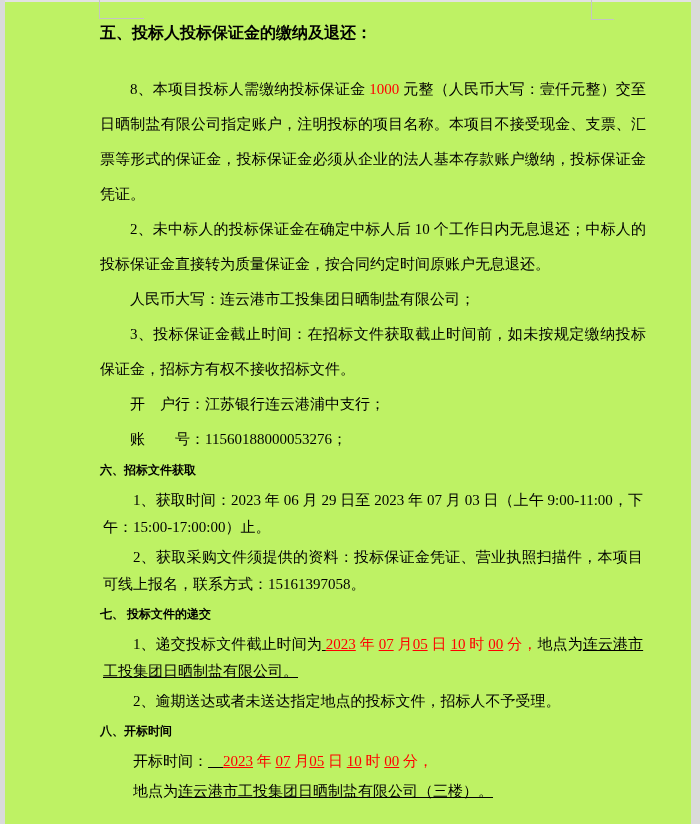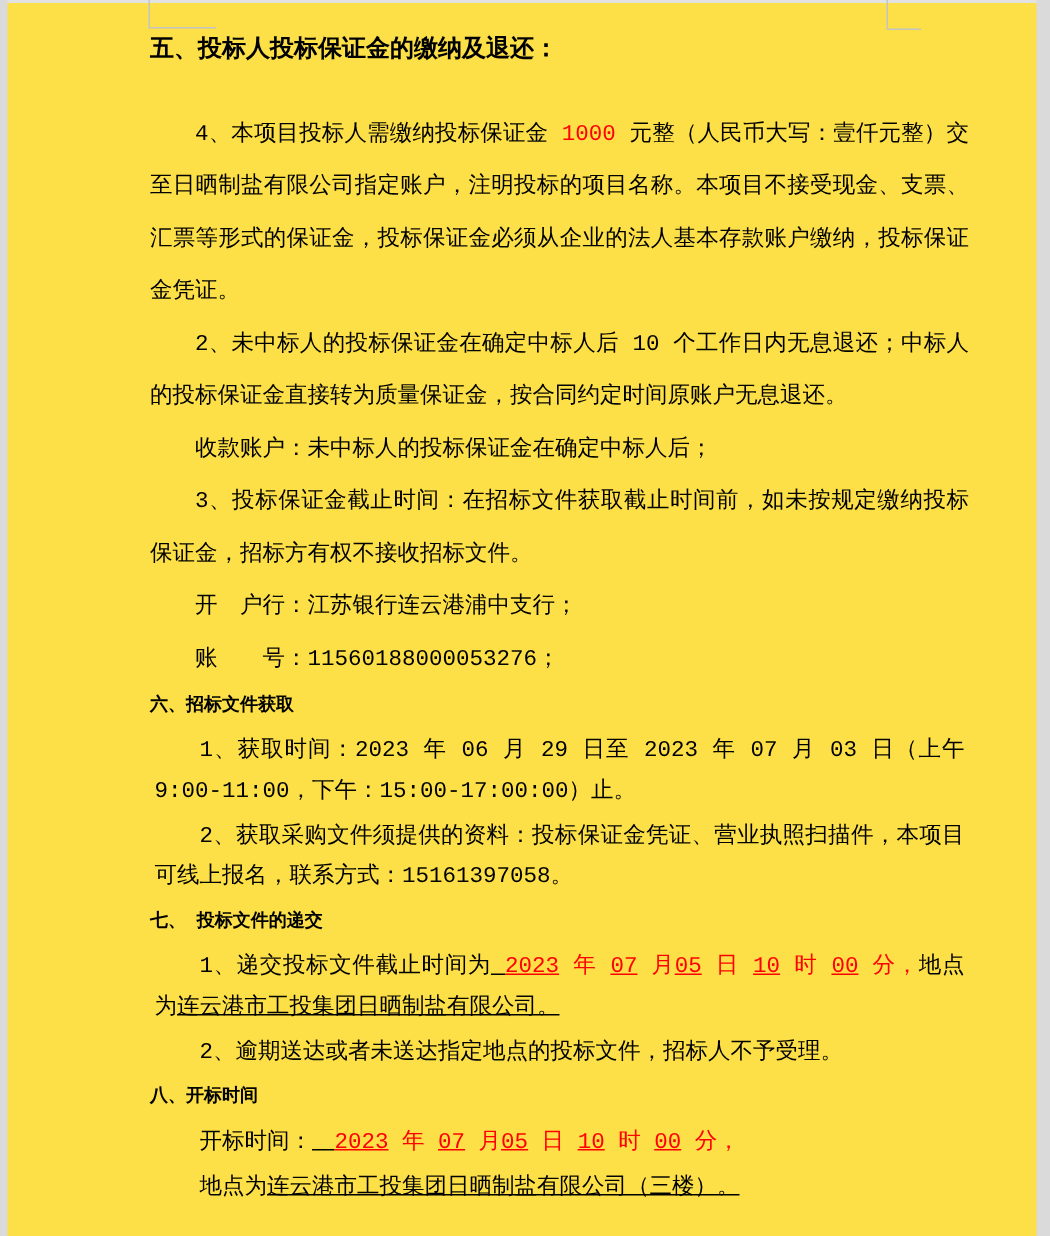--- a/index.html
+++ b/index.html
@@ -1,17 +1,17 @@
 <!DOCTYPE html>
 <html><head>
 <meta charset="utf-8">
 <style>
   html,body{margin:0;padding:0;}
   body{width:700px;height:824px;background:#ffffff;font-family:"Liberation Serif","DejaVu Serif",serif;}
-  .screen{position:relative;width:700px;height:824px;background:#fde047;overflow:hidden;font-family:Liberation Mono, monospace;}
+  .screen{position:relative;width:700px;height:824px;background:#bef264;overflow:hidden;}
   .edge-left{position:absolute;left:0;top:0;width:5px;height:824px;background:#dadada;}
   .edge-right{position:absolute;right:0;top:0;width:9px;height:824px;background:#dadada;}
   .edge-top{position:absolute;left:0;top:0;width:700px;height:2px;background:#e2e2e2;}
   .crop{position:absolute;background:transparent;}
   .crop-v{width:1px;background:#c4c4c4;}
   .crop-h{height:1px;background:#c4c4c4;}
   .content{position:absolute;left:100px;top:22px;width:546px;color:#000;font-size:15px;}
   .hd{font-size:16px;font-weight:bold;line-height:22px;margin:0;}
   .hd27{font-size:12px;font-weight:bold;line-height:27px;margin:0;}
   .p35{line-height:35px;margin:0;text-align:justify;}
@@ -35,25 +35,25 @@
 
   <div class="crop crop-v" style="left:99px;top:0;height:18px;"></div>
   <div class="crop crop-h" style="left:99px;top:18px;width:45px;"></div>
   <div class="crop crop-v" style="left:591px;top:0;height:19px;"></div>
   <div class="crop crop-h" style="left:591px;top:19px;width:23px;"></div>
 
   <div class="content">
 
     <h2 class="hd mb-after-h5">五、投标人投标保证金的缴纳及退还：</h2>
 
-    <p class="p35 ind"><span>4、本项目投标人需缴纳投标保证金 </span><span class="red">1000</span><span> 元整（人民币大写：壹仟元整）交至日晒制盐有限公司指定账户，注明投标的项目名称。本项目不接受现金、支票、汇票等形式的保证金，投标保证金必须从企业的法人基本存款账户缴纳，投标保证金凭证。</span></p>
+    <p class="p35 ind"><span>8、本项目投标人需缴纳投标保证金 </span><span class="red">1000</span><span> 元整（人民币大写：壹仟元整）交至日晒制盐有限公司指定账户，注明投标的项目名称。本项目不接受现金、支票、汇票等形式的保证金，投标保证金必须从企业的法人基本存款账户缴纳，投标保证金凭证。</span></p>
 
     <p class="p35 ind">2、未中标人的投标保证金在确定中标人后 10 个工作日内无息退还；中标人的投标保证金直接转为质量保证金，按合同约定时间原账户无息退还。</p>
 
-    <p class="p35 ind">收款账户：未中标人的投标保证金在确定中标人后；</p>
+    <p class="p35 ind">人民币大写：连云港市工投集团日晒制盐有限公司；</p>
 
     <p class="p35 ind">3、投标保证金截止时间：在招标文件获取截止时间前，如未按规定缴纳投标保证金，招标方有权不接收招标文件。</p>
 
     <p class="p35 ind">开　户行：江苏银行连云港浦中支行；</p>
 
     <p class="p35 ind">账　　号：11560188000053276；</p>
 
     <h2 class="hd27">六、招标文件获取</h2>
 
     <p class="p27 ind">1、获取时间：2023 年 06 月 29 日至 2023 年 07 月 03 日（上午 9:00-11:00，下午：15:00-17:00:00）止。</p>

